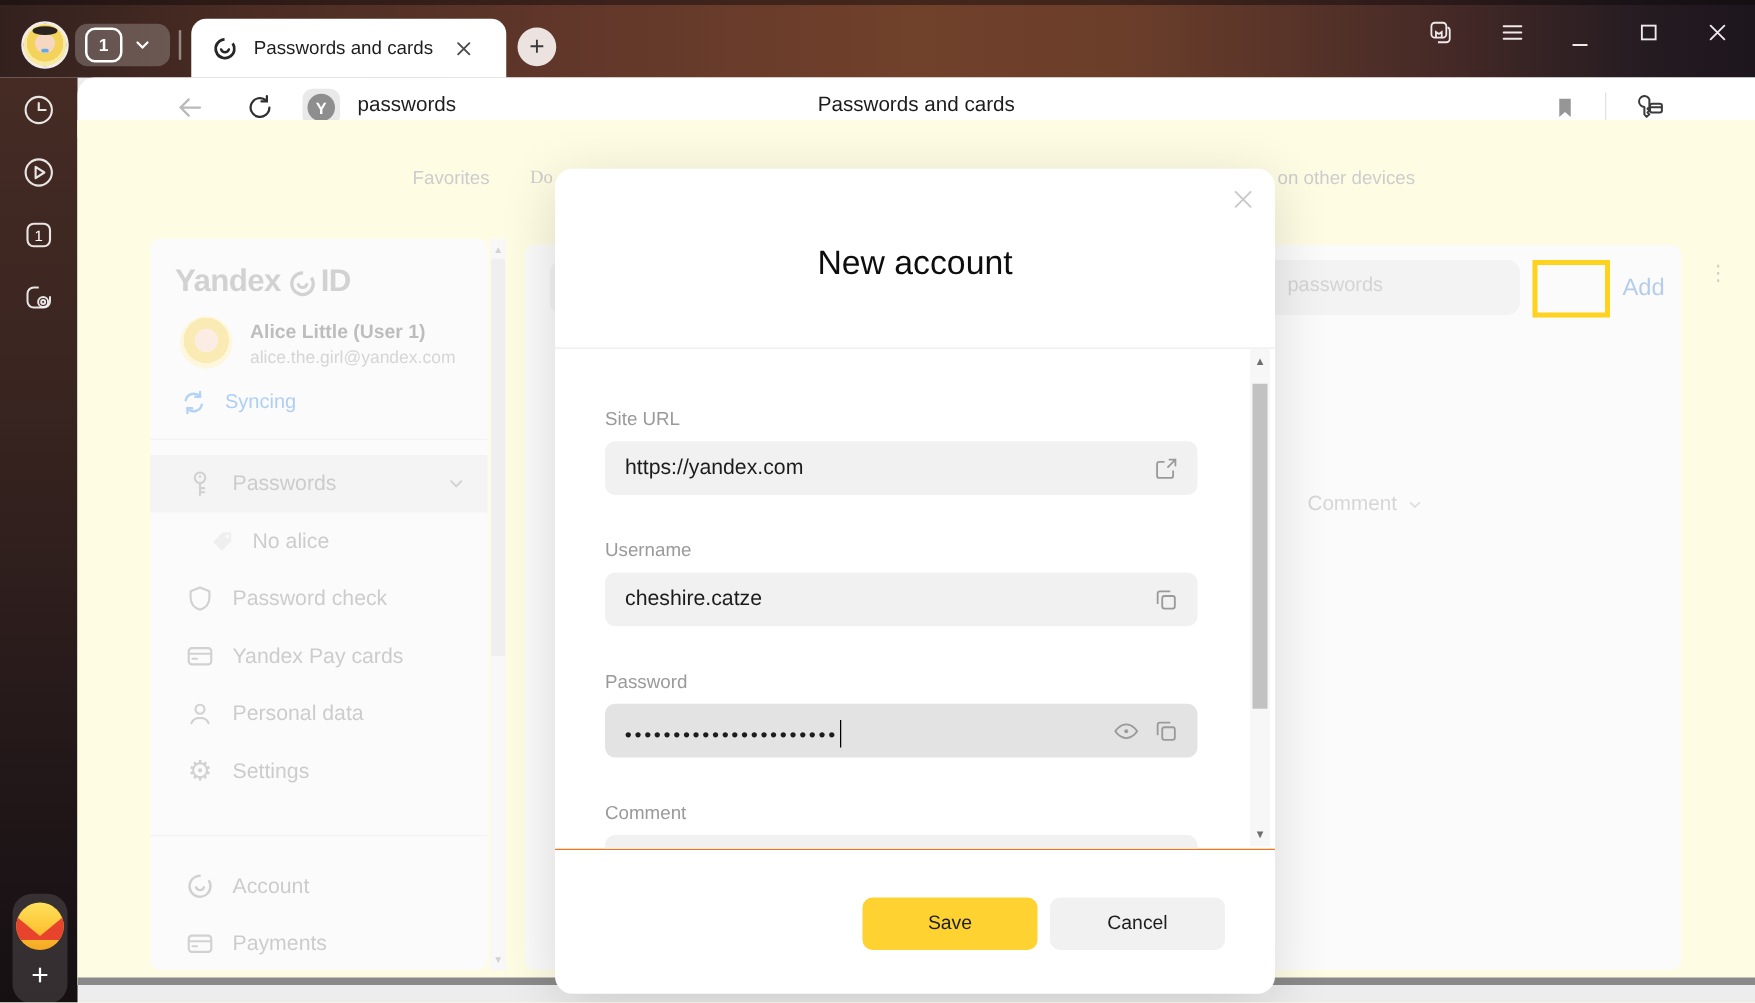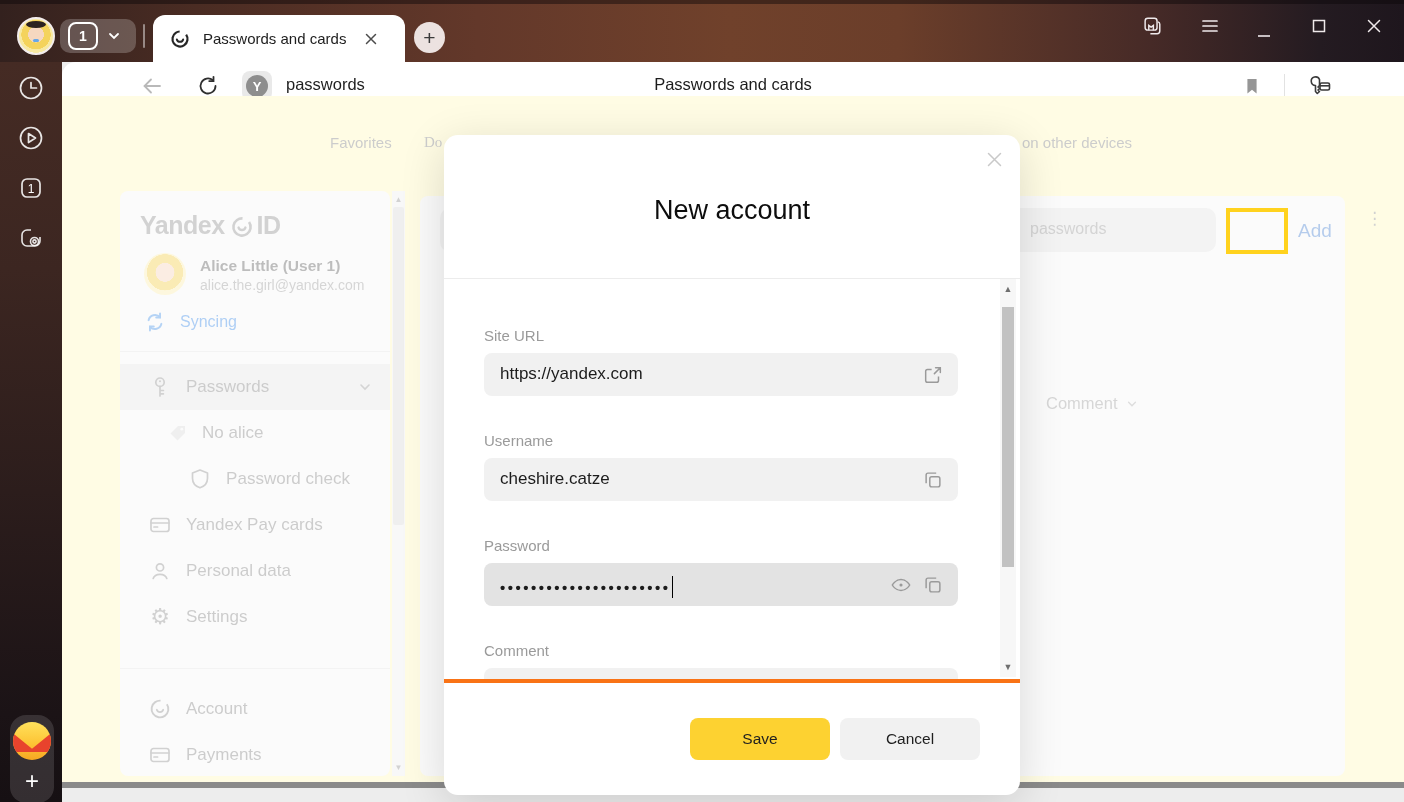--- a/index.html
+++ b/index.html
@@ -78,21 +78,21 @@
   .dim-overlay{left:0;top:0;width:1342px;height:692px;background:rgba(255,255,255,.55);z-index:5;}
   .add-hl{left:1164px;top:112px;width:62px;height:46px;border:4px solid #ffd21e;box-sizing:border-box;z-index:7;}
   .bottomline{left:0;top:686px;width:1342px;height:6px;background:#8a8a8a;z-index:6;}
   .bottom-hl{left:575px;top:688px;width:108px;height:4px;background:#d3b122;z-index:7;}
 
   
   #modal{left:444px;top:125px;width:576px;height:660px;background:#fff;border-radius:14px;
     box-shadow:0 10px 46px rgba(0,0,0,.14);z-index:10;margin-top:10px;}
   .mclose{left:538px;top:12px;width:24px;height:24px;color:#c9c9c9;display:flex;align-items:center;justify-content:center;}
   .mtitle{left:0;top:60px;width:576px;text-align:center;font-size:27px;font-weight:500;color:#0d0d0d;}
-  .scrollarea{left:0;top:143px;width:576px;height:400px;border-top:1px solid #ececec;border-bottom:4px solid #f97316;}
+  .scrollarea{left:0;top:143px;width:576px;height:400px;border-top:1px solid #ececec;border-bottom:1px solid #f97316;}
   .flabel{left:40px;font-size:15px;color:#9a9a9a;}
   .finput{left:40px;width:474px;height:43px;background:#f1f1f1;border-radius:8px;}
   .finput .fval{position:absolute;left:16px;top:11px;font-size:17px;color:#1c1c1c;}
   .finput.focus{background:#e3e3e3;}
   .ficon{position:absolute;top:11px;width:22px;height:22px;color:#9a9a9a;}
   .pwd .fval{font-size:15px;letter-spacing:2.5px;font-weight:bold;top:13px;}
   .caret{display:inline-block;width:1.5px;height:22px;background:#000;vertical-align:-5px;margin-left:1px;}
   .mscroll{left:556px;top:144px;width:16px;height:398px;background:#f7f7f7;}
   .mthumb{position:absolute;left:2px;top:28px;width:12px;height:260px;background:#c2c2c2;}
   .marrow{position:absolute;left:0;width:16px;text-align:center;font-size:9px;color:#6f6f6f;}
@@ -275,21 +275,21 @@
     </div>
     <div class="mitem sub abs" style="top:219px;">
       <span class="mic">
         <svg width="20" height="20" viewBox="0 0 20 20">
             <path d="M2.5 10.5L10 3h7v7l-7.5 7.5z" fill="#dcdcdc"></path>
             <circle cx="13.8" cy="6.2" r="1.4" fill="#f6f6f6"></circle>
           </svg>
       </span>
       <span>No alice</span>
     </div>
-    <div class="mitem abs" style="top:265px;justify-content:center;">
+    <div class="mitem abs" style="top:265px;">
       <span class="mic">
         <svg width="24" height="24" viewBox="0 0 24 24" fill="none" stroke="currentColor" stroke-width="1.7">
             <path d="M12 3l7.5 3v5.2c0 5.2-3.7 8.3-7.5 9.6-3.8-1.3-7.5-4.4-7.5-9.6V6z" stroke-linejoin="round"></path>
           </svg>
       </span>
       <span>Password check</span>
     </div>
     <div class="mitem abs" style="top:311px;">
       <span class="mic">
         <svg width="24" height="24" viewBox="0 0 24 24" fill="none" stroke="currentColor" stroke-width="1.7">

